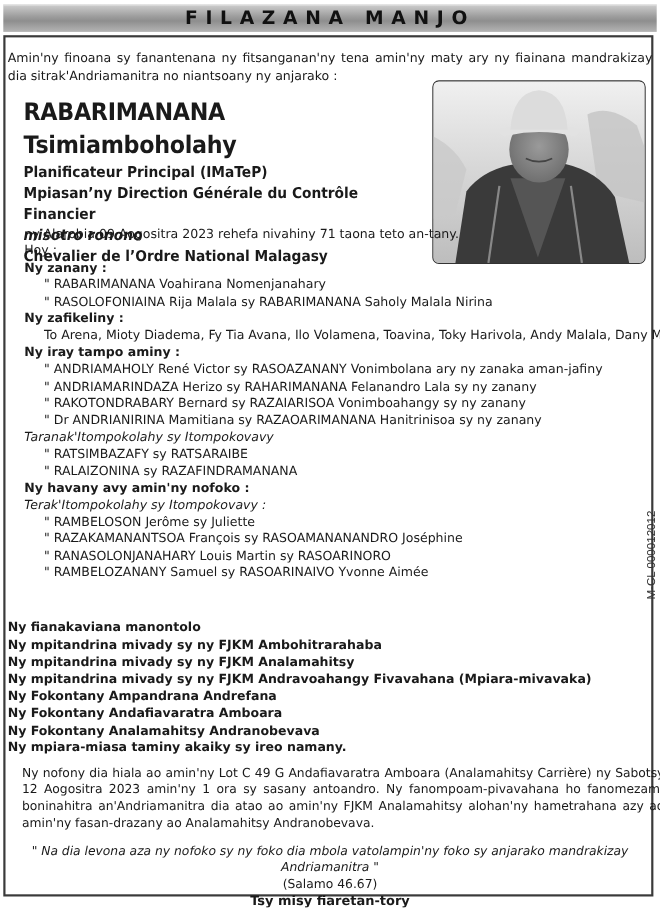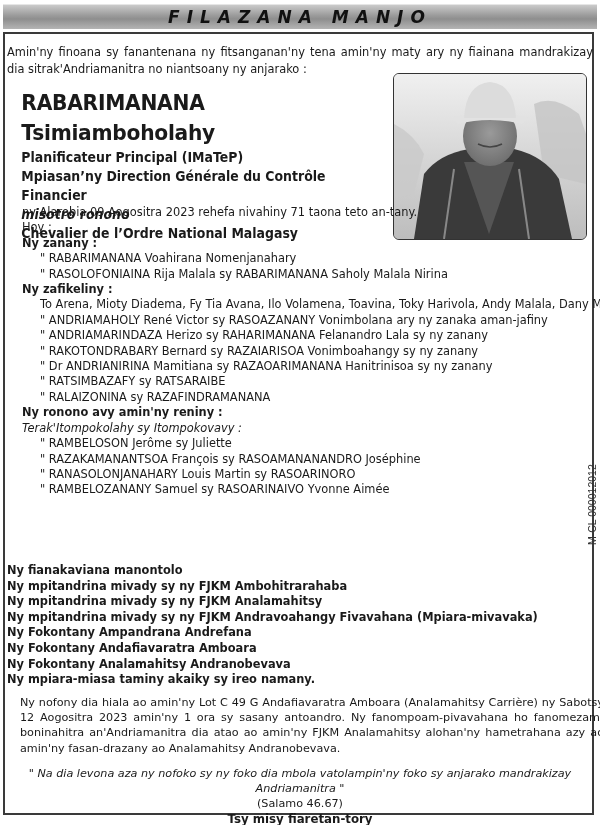--- a/index.html
+++ b/index.html
@@ -23,21 +23,20 @@
       height: 25px;
       background: linear-gradient(to bottom, #cfcfcf 0%, #9c9c9c 45%, #8e8e8e 60%, #b4b4b4 100%);
       box-shadow: inset 0 1px 0 #e6e6e6;
       display: flex;
       align-items: center;
       justify-content: center;
     }
     .header-title {
       font-family: "DejaVu Sans", sans-serif;
       font-weight: bold;
-      font-style: italic;
       font-size: 17px;
       letter-spacing: 7px;
       color: #111;
     }
     .frame {
       position: absolute;
       left: 3px;
       top: 32px;
       width: 591px;
       height: 783px;
@@ -214,29 +213,31 @@
   <div class="line">ny Alarobia 09 Aogositra 2023 rehefa nivahiny 71 taona teto an-tany.</div>
   <div class="line">Hoy :</div>
 
   <div class="line heading">Ny zanany :</div>
   <div class="line item">" RABARIMANANA Voahirana Nomenjanahary</div>
   <div class="line item">" RASOLOFONIAINA Rija Malala sy RABARIMANANA Saholy Malala Nirina</div>
 
   <div class="line heading">Ny zafikeliny :</div>
   <div class="line plain-indent">To Arena, Mioty Diadema, Fy Tia Avana, Ilo Volamena, Toavina, Toky Harivola, Andy Malala, Dany Malala</div>
 
+  <div class="line heading">Ny iray tampo aminy :</div>
   <div class="line item">" ANDRIAMAHOLY René Victor sy RASOAZANANY Vonimbolana ary ny zanaka aman-jafiny</div>
   <div class="line item">" ANDRIAMARINDAZA Herizo sy RAHARIMANANA Felanandro Lala sy ny zanany</div>
   <div class="line item">" RAKOTONDRABARY Bernard sy RAZAIARISOA Vonimboahangy sy ny zanany</div>
   <div class="line item">" Dr ANDRIANIRINA Mamitiana sy RAZAOARIMANANA Hanitrinisoa sy ny zanany</div>
 
+  <div class="line sub">Taranak'Itompokolahy sy Itompokovavy</div>
   <div class="line item">" RATSIMBAZAFY sy RATSARAIBE</div>
   <div class="line item">" RALAIZONINA sy RAZAFINDRAMANANA</div>
 
-  <div class="line heading">Ny ronono avy amin'ny reniny :</div>
+  <div class="line heading">Ny havany avy amin'ny nofoko :</div>
   <div class="line sub">Terak'Itompokolahy sy Itompokovavy :</div>
   <div class="line item">" RAMBELOSON Jerôme sy Juliette</div>
   <div class="line item">" RAZAKAMANANTSOA François sy RASOAMANANANDRO Joséphine</div>
   <div class="line item">" RANASOLONJANAHARY Louis Martin sy RASOARINORO</div>
   <div class="line item">" RAMBELOZANANY Samuel sy RASOARINAIVO Yvonne Aimée</div>
 </div>
 
 <div class="thanks">
   <div>Ny fianakaviana manontolo</div>
   <div>Ny mpitandrina mivady sy ny FJKM Ambohitrarahaba</div>

